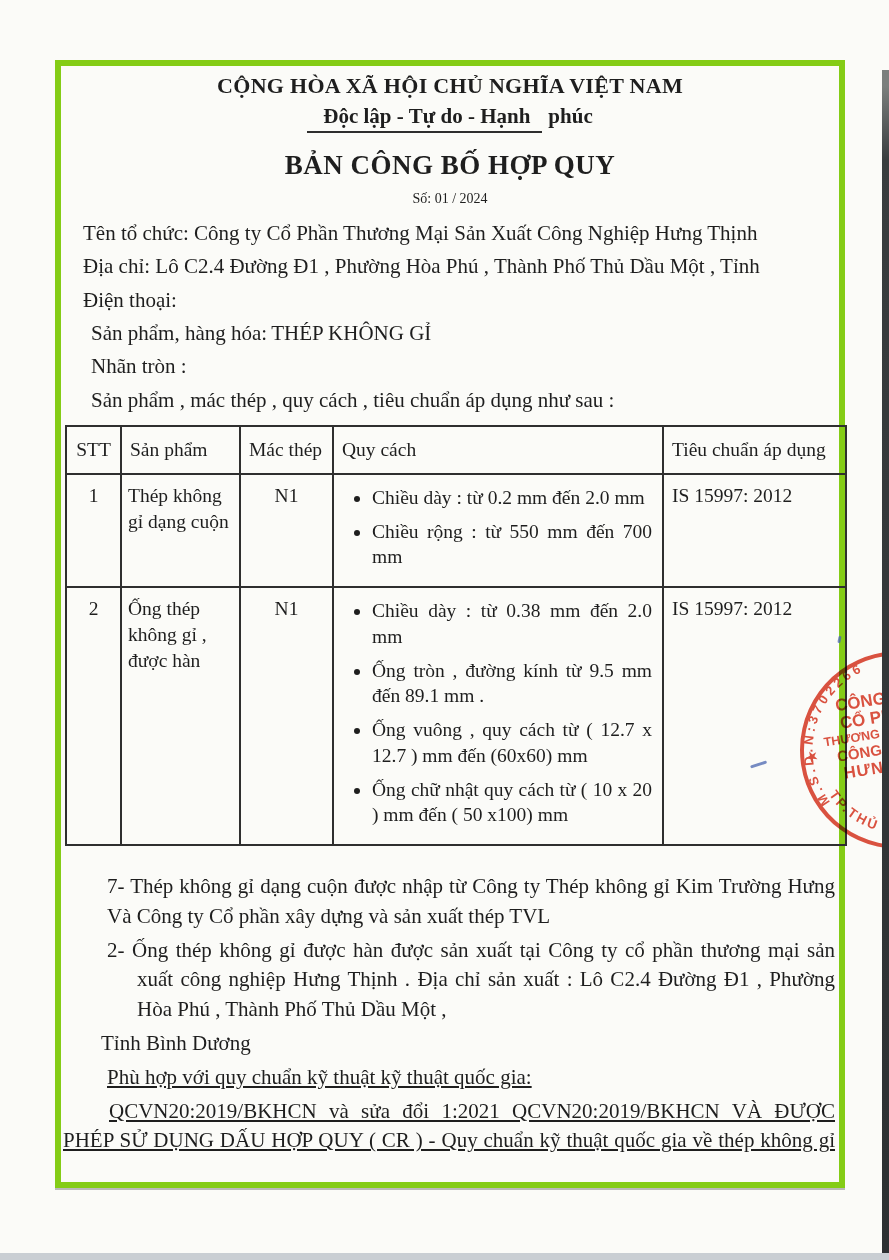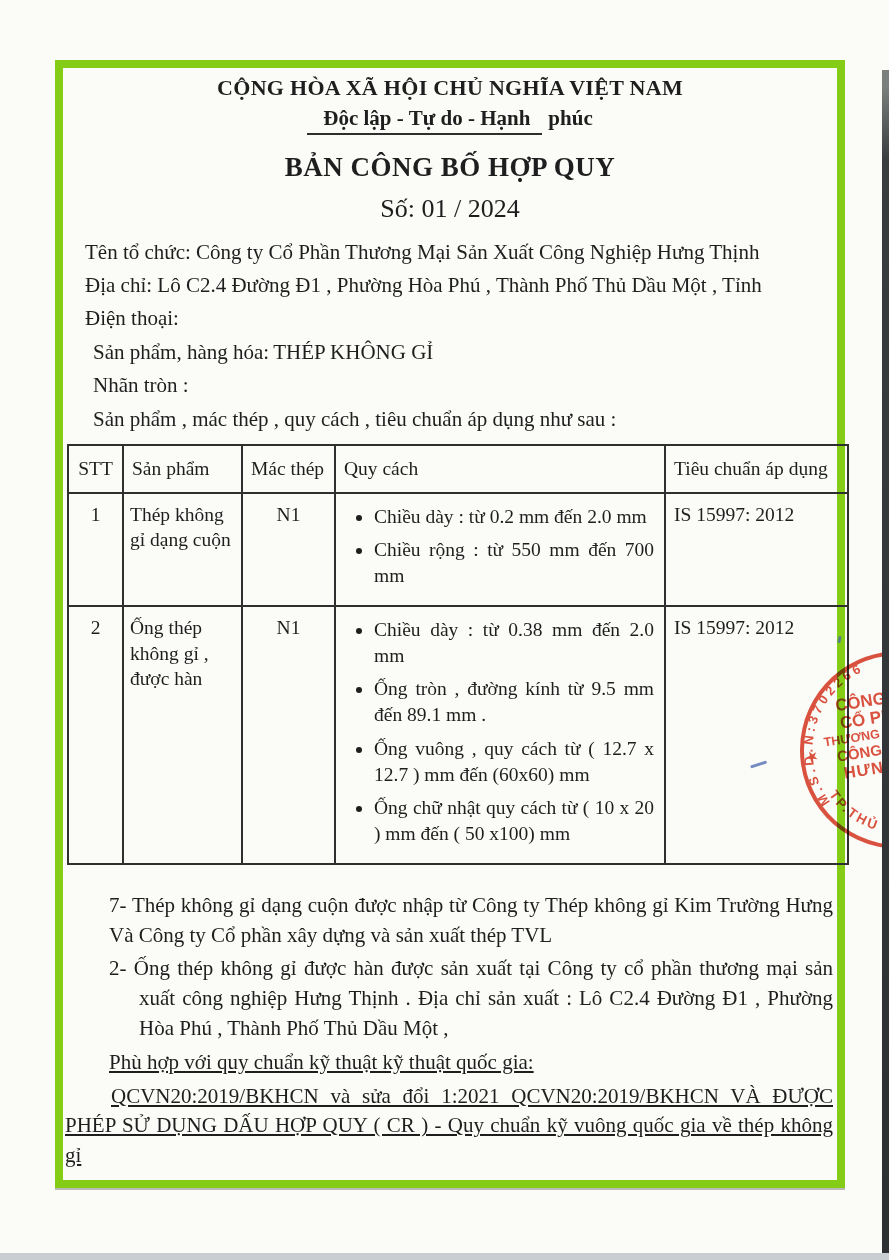--- a/index.html
+++ b/index.html
@@ -3,30 +3,30 @@
 <meta charset="utf-8">
 <style>
   html,body{margin:0;padding:0;background:#e8e8e8;}
   .page{
     position:relative;width:889px;height:1260px;background:#fbfbf8;
     overflow:hidden;font-family:"Liberation Serif","DejaVu Serif",serif;
     color:#1e1e1e;
   }
   .frame{
     position:absolute;left:55px;top:60px;width:790px;height:1128px;
-    border:8px solid #84cc16;box-sizing:border-box;
+    border:6px solid #84cc16;box-sizing:border-box;
     box-shadow:0 2px 0 rgba(90,90,90,.4);
     padding-top:6px;z-index:1;
   }
   .national{text-align:center;font-weight:bold;font-size:22px;line-height:1.3;letter-spacing:.3px;}
   .motto{text-align:center;font-weight:bold;font-size:21px;line-height:1.28;margin-top:2px;}
   .motto-u{border-bottom:2.5px solid #2e2e2e;padding:0 12px 3px 16px;}
   .motto-tail{margin-left:6px;}
   .doc-title{text-align:center;font-weight:bold;font-size:27px;line-height:1.25;margin-top:20px;letter-spacing:.5px;}
-  .doc-no{text-align:center;font-size:26px;line-height:1.4;margin-top:6px;}
+  .doc-no{text-align:center;font-size:14px;line-height:1.4;margin-top:6px;}
   .info{font-size:21px;line-height:1.4;margin:4px 12px 0 22px;}
   .info.first{margin-top:10px;}
   .info.indent{margin-left:30px;}
   .b{font-weight:normal;margin-top:44px;}
   .lbl{margin-right:4px;}
   table.spec{
     border-collapse:collapse;margin:10px 4px 0 4px;width:780px;
     font-size:19.5px;line-height:1.32;table-layout:fixed;
   }
   table.spec th,table.spec td{
@@ -126,24 +126,25 @@
               <li>Ống chữ nhật quy cách từ ( 10 x 20 ) mm đến ( 50 x100) mm</li>
             </ul>
           </td>
           <td class="c-std">IS 15997: 2012</td>
         </tr>
       </tbody>
     </table>
 
     <p class="note n1">7-  Thép không gỉ dạng cuộn được nhập từ Công ty Thép không gỉ Kim Trường Hưng Và Công ty Cổ phần xây dựng và sản xuất thép TVL</p>
     <p class="note n2">2-  Ống thép không gỉ được hàn được sản xuất tại Công ty cổ phần thương mại sản xuất công nghiệp Hưng Thịnh . Địa chỉ sản xuất : Lô C2.4 Đường Đ1 , Phường Hòa Phú , Thành Phố Thủ Dầu Một ,</p>
+    <p class="note prov">Tỉnh Bình Dương</p>
     <p class="note conf">Phù hợp với quy chuẩn kỹ thuật kỹ thuật quốc gia:</p>
     <div class="qcvn">
       <div class="q1">QCVN20:2019/BKHCN và sửa đổi 1:2021 QCVN20:2019/BKHCN VÀ ĐƯỢC</div>
-      <div class="q2">PHÉP SỬ DỤNG DẤU HỢP QUY ( CR ) -  Quy chuẩn kỹ vuông quốc gia về thép không gỉ</div>
+      <div class="q2">PHÉP SỬ DỤNG DẤU HỢP QUY ( CR ) -  Quy chuẩn kỹ thuật quốc gia về thép không gỉ</div>
     </div>
 
   </div>
 
   <svg class="stamp" viewBox="0 0 210 210">
     <defs>
       <path id="arcT" d="M 34.6,154.3 A 86 86 0 1 1 182.9,68.7" fill="none"></path>
       <path id="arcB" d="M 24.8,126.5 A 83 83 0 0 0 173,152.6" fill="none"></path>
     </defs>
     <circle cx="105" cy="105" r="97" fill="none" stroke="#dc4a38" stroke-width="4"></circle>

